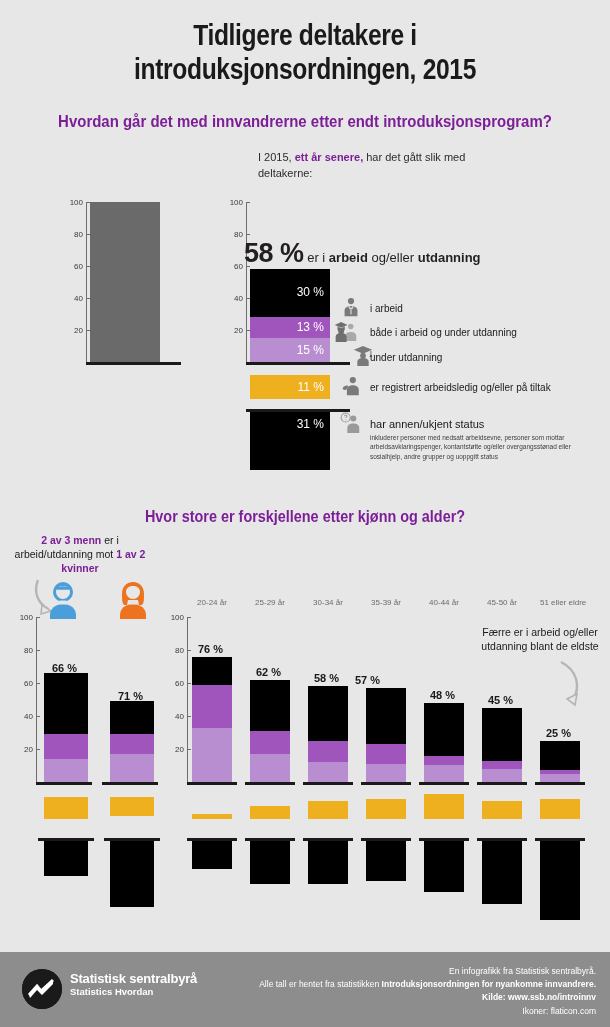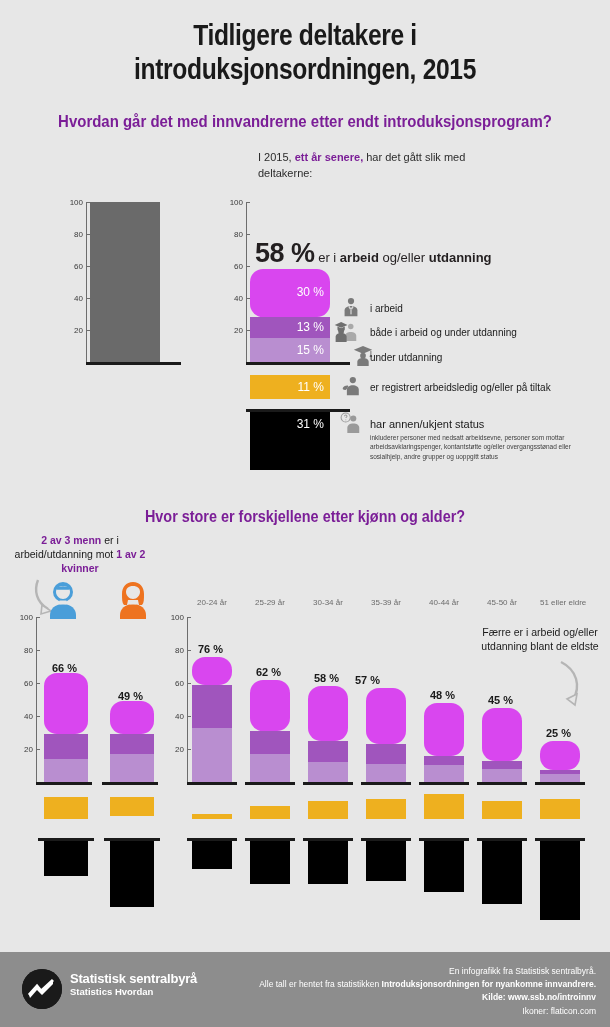--- a/index.html
+++ b/index.html
@@ -36,36 +36,36 @@
 
   
   .axis{position:absolute;}
   .axis .aline{position:absolute;left:0;top:0;width:1px;background:#6d6d6d;}
   .tick{position:absolute;right:3px;font-size:8px;color:#3a3a3a;white-space:nowrap;}
   .tickmark{position:absolute;width:4px;height:1px;background:#6d6d6d;}
 
   
   .bar{position:absolute;}
   .seg{position:absolute;left:0;width:100%;}
-  .c-dark{background:#d946ef;border-radius:13px;}
+  .c-dark{background:#000000;}
   .c-mid{background:#a055bd;}
   .c-light{background:#b98ed0;}
   .c-yellow{background:#eeb01f;}
   .c-green{background:#000000;}
   .c-gray{background:#6a6a6a;}
   .baseline{position:absolute;height:3px;background:#1a1a1a;}
 
   .seglabel{
     position:absolute;right:6px;color:#ffffff;font-size:12px;font-weight:normal;
     line-height:1;
   }
   .barvalue{position:absolute;font-size:11px;font-weight:bold;color:#1a1a1a;white-space:nowrap;}
 
   
-  .big58{position:absolute;left:255px;top:238px;white-space:nowrap;}
+  .big58{position:absolute;left:244px;top:238px;white-space:nowrap;}
   .big58 .num{font-size:27px;font-weight:bold;letter-spacing:-0.5px;}
   .big58 .rest{font-size:13px;}
   .big58 .b{font-weight:bold;}
 
   
   .legrow{position:absolute;font-size:10px;color:#1a1a1a;white-space:nowrap;}
   .legicon{position:absolute;}
   .legnote{position:absolute;font-size:6.5px;line-height:1.45;color:#3d3d3d;width:232px;}
 
   
@@ -263,21 +263,21 @@
   <div class="bar" style="left:44px;top:673px;width:44px;height:109px;">
     <div class="seg c-dark" style="top:0;height:61px;"></div>
     <div class="seg c-mid" style="top:61px;height:25px;"></div>
     <div class="seg c-light" style="top:86px;height:23px;"></div>
   </div>
   <div class="baseline" style="left:36px;top:782px;width:56px;"></div>
   <div class="bar c-yellow" style="left:44px;top:797px;width:44px;height:22px;"></div>
   <div class="baseline" style="left:38px;top:838px;width:56px;"></div>
   <div class="bar c-green" style="left:44px;top:841px;width:44px;height:35px;"></div>
 
-  <div class="barvalue" style="left:118px;top:690px;">49 %</div>
+  <div class="barvalue" style="left:118px;top:690px;">71 %</div>
   <div class="bar" style="left:110px;top:701px;width:44px;height:81px;">
     <div class="seg c-dark" style="top:0;height:33px;"></div>
     <div class="seg c-mid" style="top:33px;height:20px;"></div>
     <div class="seg c-light" style="top:53px;height:28px;"></div>
   </div>
   <div class="baseline" style="left:102px;top:782px;width:56px;"></div>
   <div class="bar c-yellow" style="left:110px;top:797px;width:44px;height:19px;"></div>
   <div class="baseline" style="left:104px;top:838px;width:56px;"></div>
   <div class="bar c-green" style="left:110px;top:841px;width:44px;height:66px;"></div>
 

